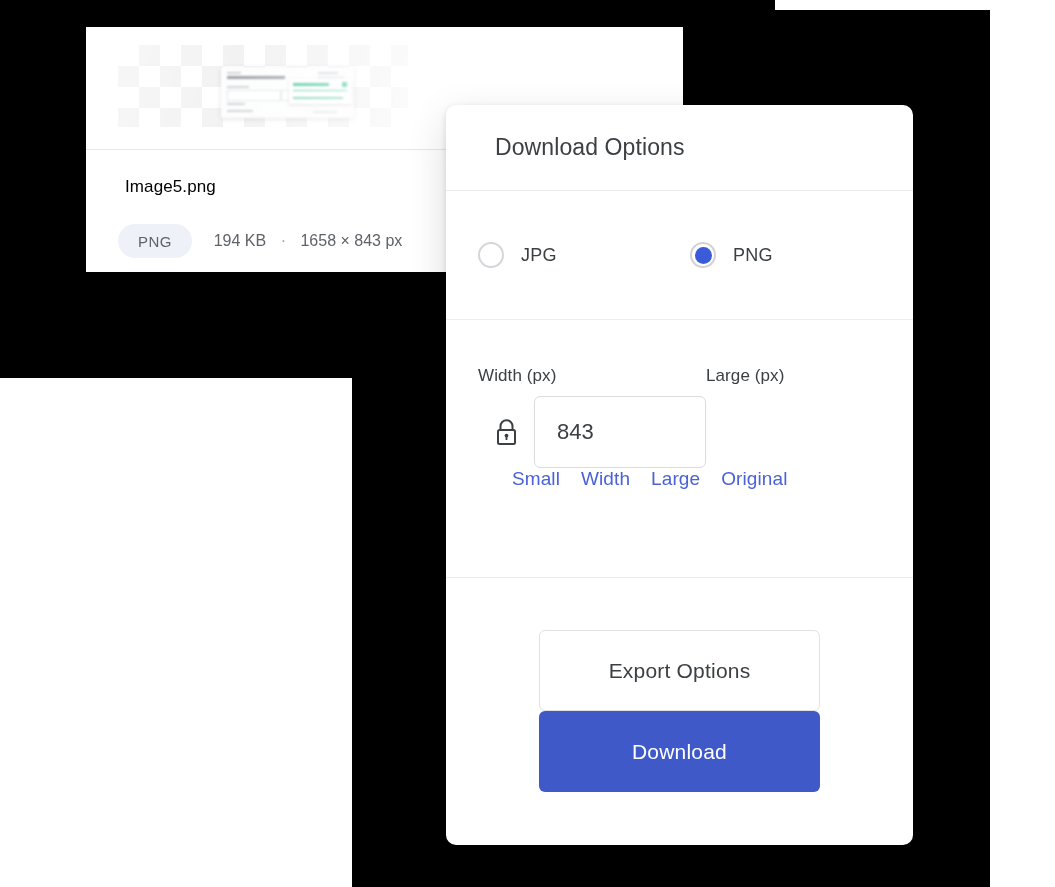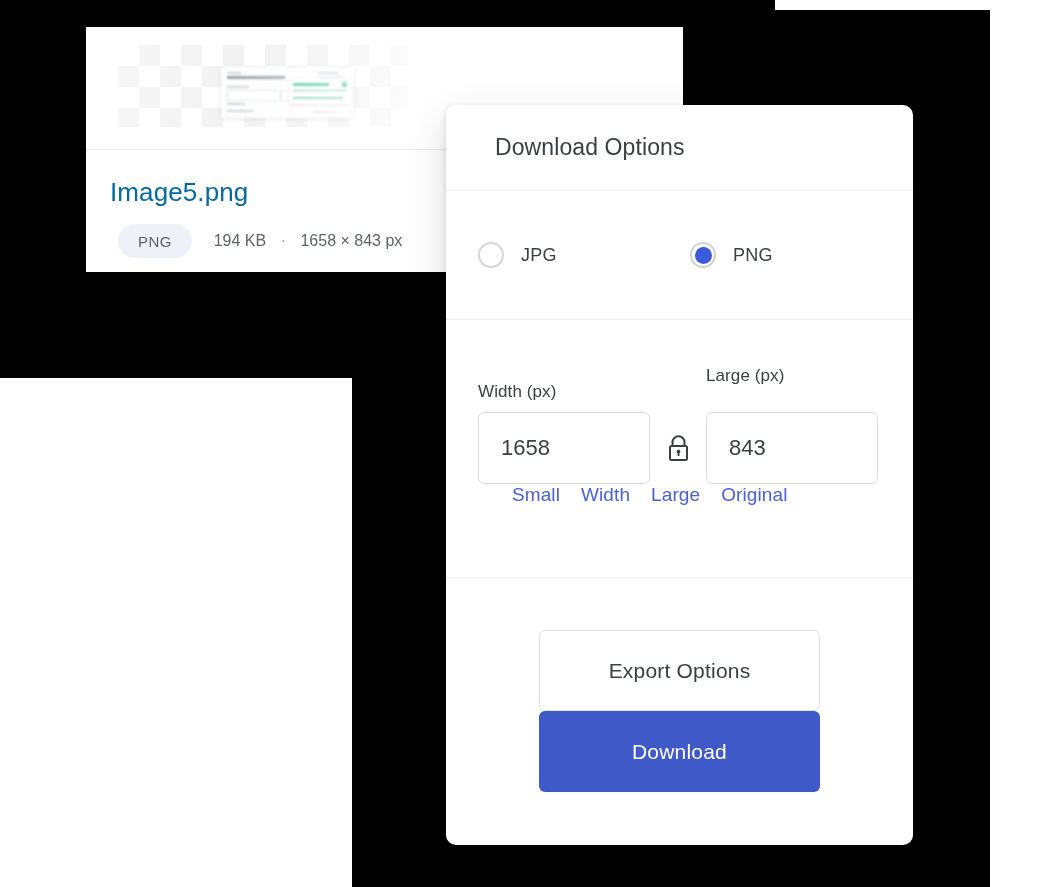--- a/index.html
+++ b/index.html
@@ -96,24 +96,24 @@
   #card-divider {
     position: absolute;
     left: 0;
     top: 122px;
     width: 597px;
     height: 1px;
     background: #e8e8e8;
   }
   #file-name {
     position: absolute;
-    left: 24px;
+    left: 39px;
     top: 150px;
-    font-size: 26px;
-    color: #0369a1;
+    font-size: 17px;
+    color: #000000;
     letter-spacing: 0.1px;
   }
   #meta-row {
     position: absolute;
     left: 32px;
     top: 197px;
     display: flex;
     align-items: center;
   }
   #format-badge {
@@ -213,21 +213,21 @@
   }
   #size-labels {
     display: flex;
     padding-top: 46px;
   }
   .size-label {
     font-size: 17px;
     color: #3c4043;
     letter-spacing: 0.1px;
   }
-  #label-width { width: 228px; margin-top: 16px; }
+  #label-width { width: 228px; }
   #size-fields {
     display: flex;
     align-items: center;
     margin-top: 10px;
   }
   .size-input {
     width: 172px;
     height: 72px;
     box-sizing: border-box;
     border: 1px solid #dadce0;
@@ -366,21 +366,20 @@
     </div>
     <div class="section-divider"></div>
 
     <div id="size-section">
       <div id="size-labels">
         <span class="size-label" id="label-width">Width (px)</span>
         <span class="size-label" id="label-height">Large (px)</span>
       </div>
 
       <div id="size-fields">
-        <input class="size-input" id="input-width" type="text" value="1658" style="">
 
         <span id="lock-icon">
           <svg width="25" height="29" viewBox="0 0 25 29" fill="none">
             <path d="M6.5 12V8.2C6.5 4.9 9.2 2.2 12.5 2.2C15.8 2.2 18.5 4.9 18.5 8.2V12" stroke="#3c4043" stroke-width="2" stroke-linecap="round"></path>
             <rect x="4" y="12" width="17" height="14" rx="1.5" stroke="#3c4043" stroke-width="2"></rect>
             <circle cx="12.5" cy="17.6" r="1.9" fill="#3c4043"></circle>
             <rect x="11.6" y="17.6" width="1.8" height="4.4" fill="#3c4043"></rect>
           </svg>
         </span>
 

